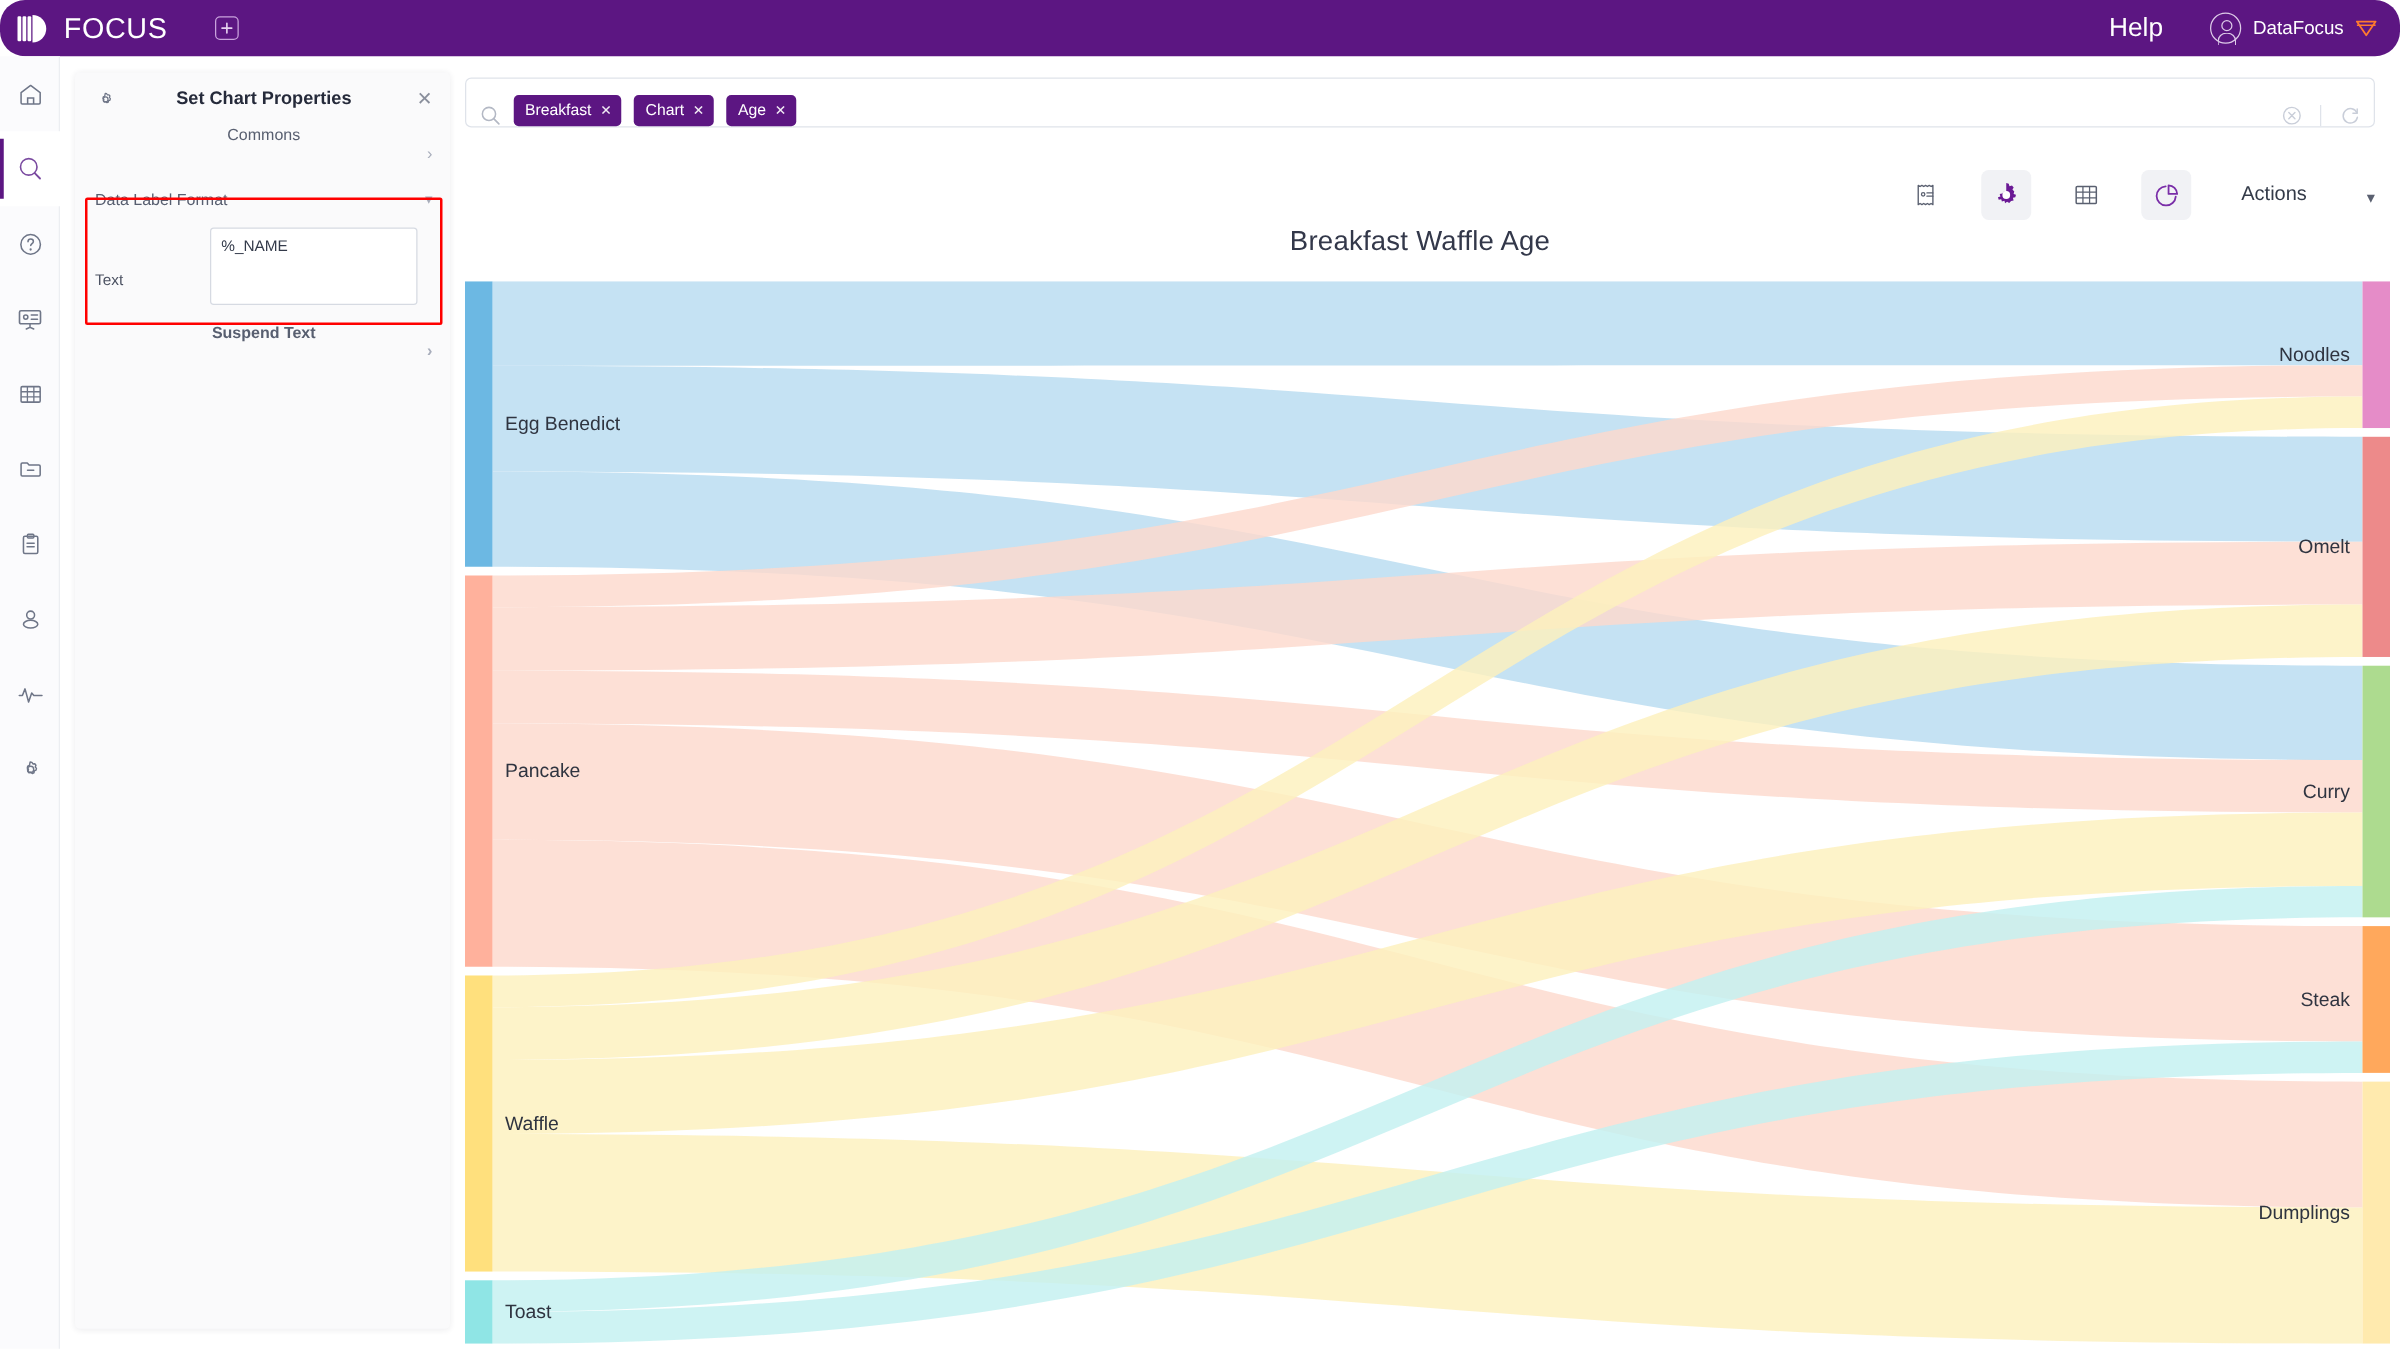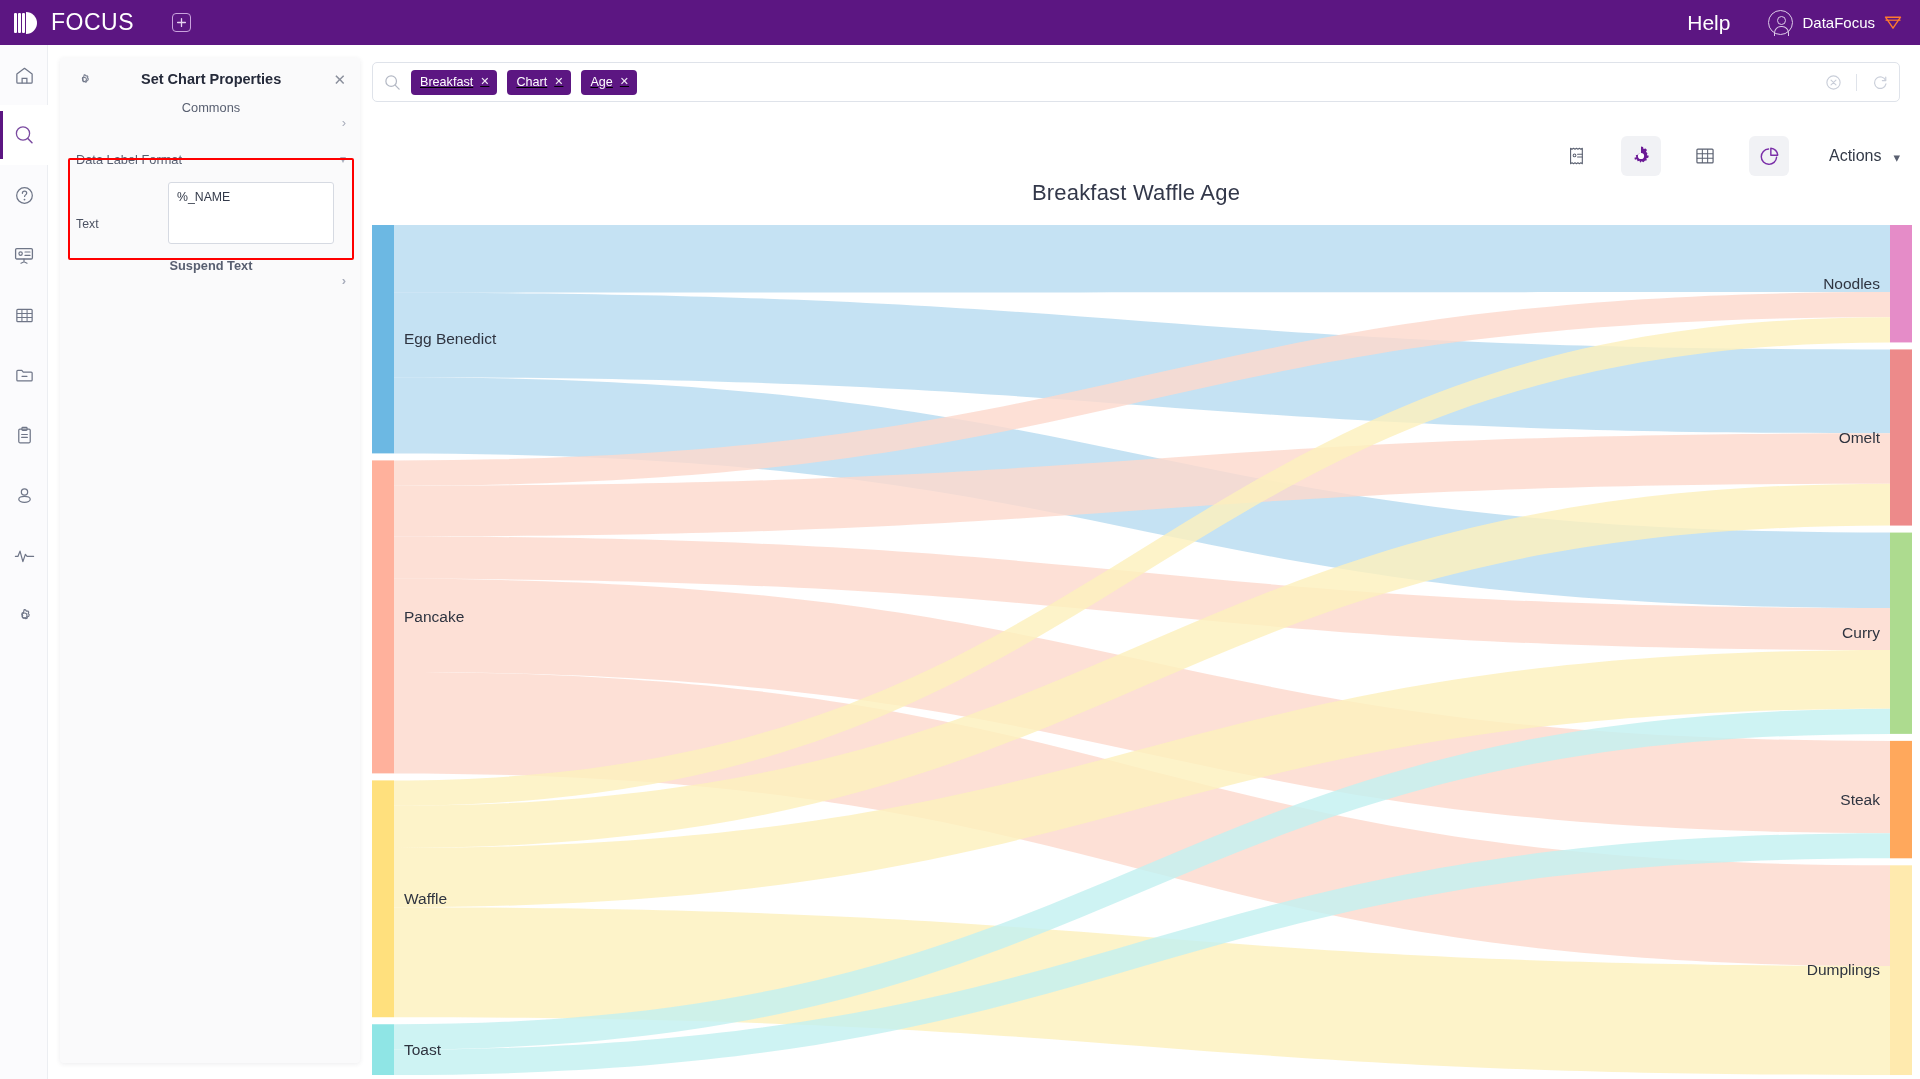--- a/index.html
+++ b/index.html
@@ -8,21 +8,21 @@
     font-family: "Liberation Sans", sans-serif;
     background: #ffffff;
     overflow: hidden;
   }
 
   
   .topbar {
     position: absolute; top: 0; left: 0;
     width: 1920px; height: 45px;
     background: #5c1682;
-    display: flex; align-items: center;
+    display: flex; align-items: center; border-radius: 20px;
   }
   .brand { display: flex; align-items: center; margin-left: 14px; }
   .brand-logo { width: 30px; height: 28px; position: relative; }
   .brand-logo .bar { position: absolute; top: 4px; width: 2.5px; background: #fff; border-radius: 1px; }
   .brand-logo .b1 { left: 0px;  height: 20px; }
   .brand-logo .b2 { left: 4px;  height: 20px; }
   .brand-logo .b3 { left: 8px;  height: 20px; }
   .brand-logo .half { position: absolute; left: 12px; top: 3px; width: 11px; height: 22px;
       background: #fff; border-radius: 0 11px 11px 0; }
   .brand-text { color: #fff; font-size: 23px; letter-spacing: .5px; margin-left: 7px; font-weight: 400; }
@@ -100,21 +100,21 @@
     border: 1px solid #d6dae2; border-radius: 3px; background: #fff;
     font-size: 12.3px; color: #333a4a; padding: 7px 8px;
     font-family: "Liberation Sans", sans-serif; resize: none; outline: none;
   }
 
   
   .searchbar {
     position: absolute; left: 372px; top: 62px;
     width: 1528px; height: 40px;
     border: 1px solid #dfe3ea; border-radius: 5px; background: #fff;
-    display: flex; align-items: center; padding: 0 10px 0 11px; text-decoration: underline;
+    display: flex; align-items: flex-end; padding: 0 10px 0 11px;
   }
   .tag {
     display: inline-flex; align-items: center;
     background: #5c1682; color: #fff; border-radius: 4px;
     font-size: 12.6px; padding: 5px 8px 6px 9px; margin-left: 10px;
     white-space: nowrap;
   }
   .tag .tx { margin-left: 7px; font-size: 11px; opacity: .92; cursor: pointer; }
   .sb-right { margin-left: auto; display: flex; align-items: center; }
   .sb-divider { width: 1px; height: 17px; background: #dfe3ea; margin: 0 14px; }
@@ -125,21 +125,21 @@
     display: flex; align-items: center;
   }
   .tb-btn {
     width: 40px; height: 40px; border-radius: 6px;
     display: flex; align-items: center; justify-content: center;
     margin-left: 24px; cursor: pointer;
   }
   .tb-btn.sel { background: #f1f2f5; }
   .actions {
     display: flex; align-items: flex-end; margin-left: 40px;
-    font-size: 16px; color: #333a48; cursor: pointer;
+    font-size: 16px; color: #333a48; cursor: pointer; gap: 36px;
   }
   .actions .cv { margin-left: 12px; color: #5a6070; font-size: 13px; }
 
   
   .chart-title {
     position: absolute; left: 372px; top: 180px; width: 1528px;
     text-align: center; font-size: 22px; color: #33384a; letter-spacing: .2px;
   }
   .sankey { position: absolute; left: 372px; top: 225px; width: 1540px; height: 850px; }
   .n-label { font-size: 15.5px; fill: #2f3440; font-family: "Liberation Sans", sans-serif; }

